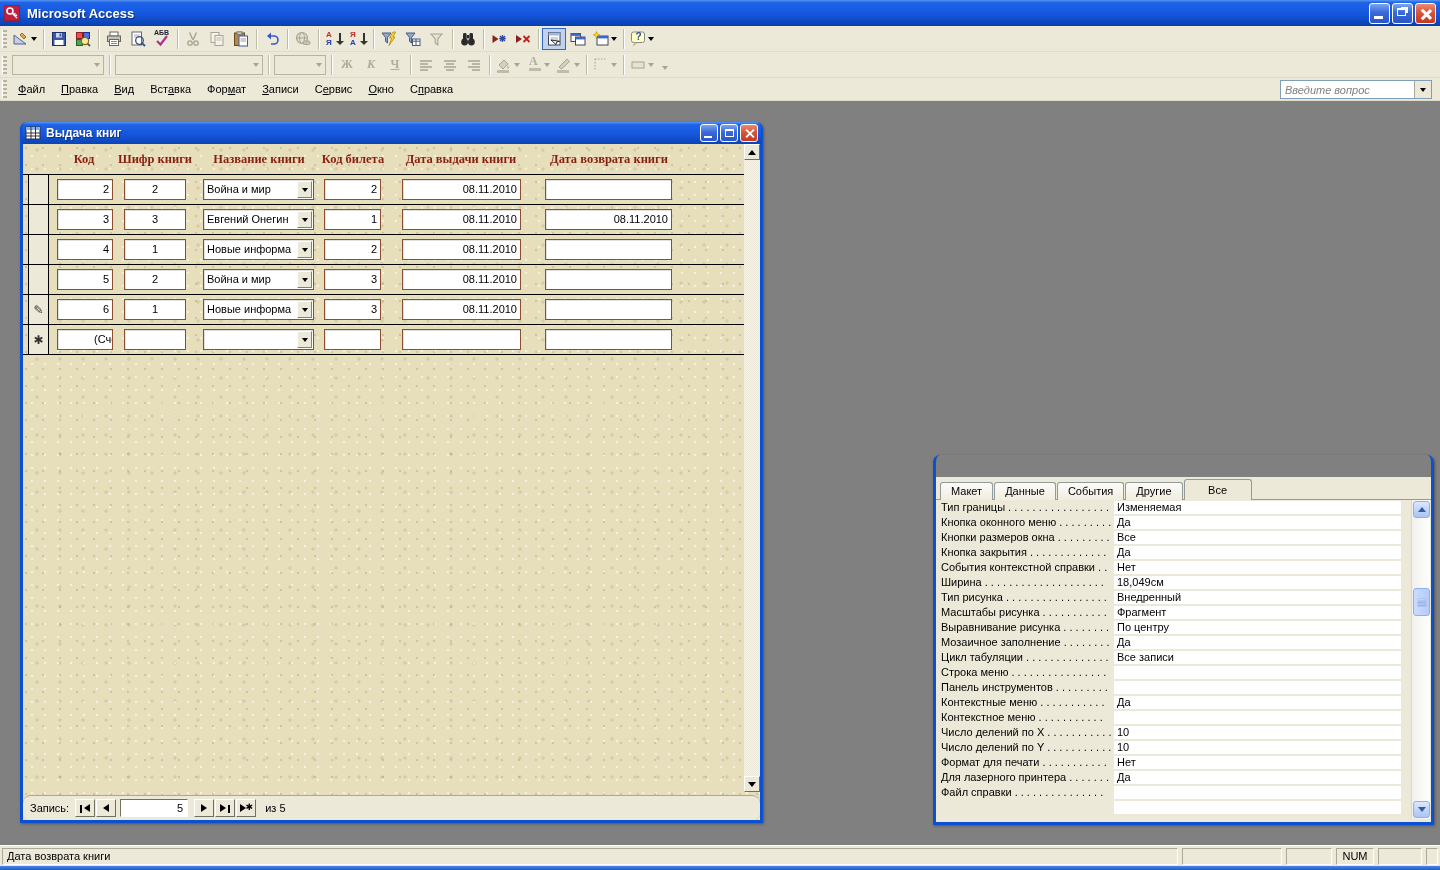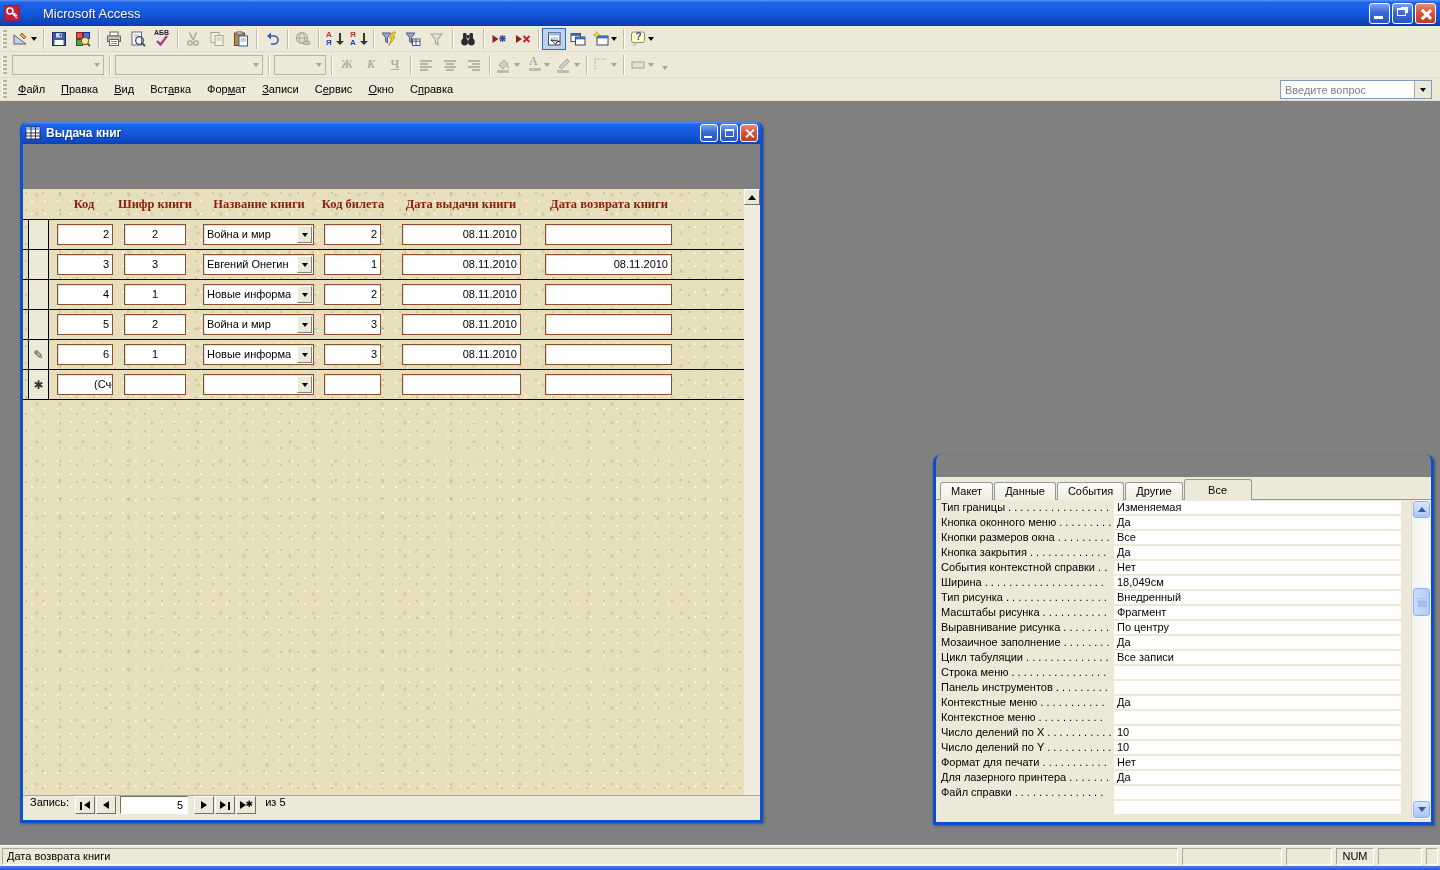--- a/index.html
+++ b/index.html
@@ -4,21 +4,21 @@
 <style>
   * { margin:0; padding:0; box-sizing:border-box; }
   html,body { width:1440px; height:870px; overflow:hidden; }
   body { font-family:"Liberation Sans", sans-serif; font-size:11px; color:#000; }
   #screen { position:relative; width:1440px; height:870px; background:#808080; overflow:hidden; }
 
   
   #titlebar { position:absolute; left:0; top:0; width:1440px; height:26px;
     background:linear-gradient(180deg,#5795f2 0%,#1e63e8 10%,#1557dc 55%,#0b43b8 92%,#0a3da8 100%);
     display:flex; align-items:center; padding:0 4px; }
-  #titlebar .apptitle { color:#fff; font-weight:normal; font-size:13px; margin-left:23px;
+  #titlebar .apptitle { color:#fff; font-weight:bold; font-size:13px; margin-left:7px;
     text-shadow:1px 1px 1px #0a2f7a; }
   .winbtns { position:absolute; right:4px; top:3px; display:flex; gap:2px; }
   .xpbtn { width:21px; height:21px; border-radius:3px; border:1px solid #fff;
     background:linear-gradient(180deg,#7ba4ef 0%,#3969d8 45%,#2a55c8 100%);
     position:relative; cursor:default; }
   .xpbtn.red { background:linear-gradient(180deg,#ec8b70 0%,#d8553a 45%,#c23a22 100%); }
   .g-min { position:absolute; left:4px; bottom:4px; width:9px; height:3px; background:#fff; }
   .g-max { position:absolute; left:5px; top:5px; width:10px; height:9px; border:1px solid #fff; border-top:3px solid #fff; background:transparent; }
   .g-restore { position:absolute; left:4px; top:4px; width:9px; height:8px; border:1px solid #fff; border-top:2px solid #fff; box-shadow:3px -2px 0 -1px #fff; }
   .g-x::before,.g-x::after { content:""; position:absolute; left:9px; top:4px; width:2.5px; height:13px; background:#fff; }
@@ -45,21 +45,21 @@
   .sorticon .l1 { position:absolute; left:0; top:-1px; }
   .sorticon .l2 { position:absolute; left:0; top:7px; }
   .sorticon .arr { position:absolute; right:1px; top:2px; width:2px; height:8px; background:#333; }
   .sorticon .arr::after { content:""; position:absolute; left:-3px; top:8px; border:4px solid transparent; border-top:4px solid #333; }
   .fmt-letter { font-weight:bold; font-size:12px; color:#b0ac9c; font-family:"Liberation Serif",serif; }
   .colorbar { position:absolute; left:3px; bottom:2px; width:12px; height:3px; background:#c0bcac; }
 
   
   .mitem { padding:3px 8px; cursor:default; white-space:nowrap; }
   .mkey { text-decoration:underline; }
-  #askbox { position:absolute; right:8px; top:2px; width:152px; height:19px; background:#fff; border:1px solid #7f9db9; display:flex; align-items:center; }
+  #askbox { position:absolute; right:8px; top:2px; width:152px; height:19px; background:#fff; border:1px solid #7f9db9; display:flex; align-items:center;font-style:italic; }
   #askbox .asktext { color:#808080; padding-left:4px; flex:1; }
   #askbox .askdd { width:17px; height:17px; background:#ece9d8; border-left:1px solid #aca899; display:flex; align-items:center; justify-content:center; }
 
   
   .xpwin { position:absolute; border:3px solid #0a50d0; border-top:0; border-radius:7px 7px 0 0; box-shadow:1px 1px 3px rgba(0,0,0,.35); }
   .xp-title { height:22px; border-radius:5px 5px 0 0; margin:0 -1px;
     background:linear-gradient(180deg,#5795f2 0%,#1e63e8 12%,#1557dc 55%,#0b43b8 100%);
     display:flex; align-items:center; padding:0 3px; position:relative; }
   .xp-title .wtitle { color:#fff; font-weight:bold; font-size:12px; margin-left:5px; text-shadow:1px 1px 1px #0a2f7a; }
   .smbtns { position:absolute; right:3px; top:2px; display:flex; gap:2px; }
@@ -72,21 +72,21 @@
 
   
   #fwin { left:20px; top:122px; width:743px; height:701px; }
   .fcontent { position:absolute; left:0; top:22px; right:0; bottom:0; overflow:hidden;
     background-color:#e7dfbc;
     background-image:
       radial-gradient(circle at 3px 4px, rgba(120,100,50,.22) 1px, transparent 1.6px),
       radial-gradient(circle at 9px 12px, rgba(255,255,255,.55) 1px, transparent 1.6px),
       radial-gradient(circle at 14px 6px, rgba(140,118,60,.18) 1.4px, transparent 2px),
       radial-gradient(circle at 6px 15px, rgba(185,165,105,.25) 1px, transparent 1.5px);
-    background-size:17px 17px, 13px 13px, 23px 19px, 11px 11px;margin-top:45px; }
+    background-size:17px 17px, 13px 13px, 23px 19px, 11px 11px; }
   .fheader { position:absolute; left:0; top:0; right:16px; height:30px; }
   .fheader span { position:absolute; top:8px; transform:translateX(-50%); white-space:nowrap;
     font:bold 12.5px "Liberation Serif",serif; color:#8a1f0f; }
   .frow { position:absolute; left:0; right:16px; height:30px; border-top:1px solid #000; }
   .fbottomline { position:absolute; left:0; right:16px; top:210px; border-top:1px solid #000; }
   .rsel { position:absolute; left:5px; top:0; bottom:0; width:21px; background:#ece9d8;
     border-left:1px solid #000; border-right:1px solid #000; display:flex; align-items:center; justify-content:center;
     font-size:12px; color:#333; }
   .fbox { position:absolute; top:4px; height:21px; background:#fff; border:1px solid #8c4f2d; box-shadow:inset 1px 1px 0 rgba(0,0,0,.12);
     font-size:11px; padding:3px 3px 0 3px; white-space:nowrap; overflow:hidden; }
@@ -105,21 +105,21 @@
   .fvscroll { position:absolute; right:0; top:0; width:16px; height:648px;
     background:repeating-conic-gradient(#f6f4ec 0 25%, #e9e6d8 0 50%) 0 0/2px 2px; }
   .cbtn { position:absolute; left:0; width:16px; height:16px; background:#ece9d8;
     border:1px solid; border-color:#fff #707060 #707060 #fff; display:flex; align-items:center; justify-content:center; }
   .cbtn.up { top:0; } .cbtn.down { bottom:0; }
   .tri-up { width:0; height:0; border:4px solid transparent; border-bottom:5px solid #000; margin-bottom:4px; }
   .tri-dn { width:0; height:0; border:4px solid transparent; border-top:5px solid #000; margin-top:4px; }
 
   
   .fnav { position:absolute; left:0; right:0; bottom:0; height:25px; background:#ece9d8;
-    border-top:1px solid #aca899; display:flex; align-items:flex-start; }
+    border-top:1px solid #aca899; display:flex; align-items:center;border-radius:8px; }
   .fnav .nlabel { margin:0 6px 0 7px; }
   .navbtn { width:20px; height:18px; background:#ece9d8; border:1px solid; border-color:#fff #707060 #707060 #fff;
     display:flex; align-items:center; justify-content:center; margin-right:1px; position:relative; }
   .tri-l { width:0; height:0; border:4px solid transparent; border-right:6px solid #000; margin-right:4px; }
   .tri-r { width:0; height:0; border:4px solid transparent; border-left:6px solid #000; margin-left:4px; }
   .bar-l { position:absolute; left:4px; top:5px; width:2px; height:8px; background:#000; }
   .bar-r { position:absolute; right:4px; top:5px; width:2px; height:8px; background:#000; }
   .star-r { position:absolute; right:2px; top:2px; font-size:9px; color:#000; }
   .navbox { width:68px; height:18px; background:#fff; border:1px solid; border-color:#707060 #fff #fff #707060;
     text-align:right; padding:2px 4px 0 0; margin:0 6px 0 3px; }

